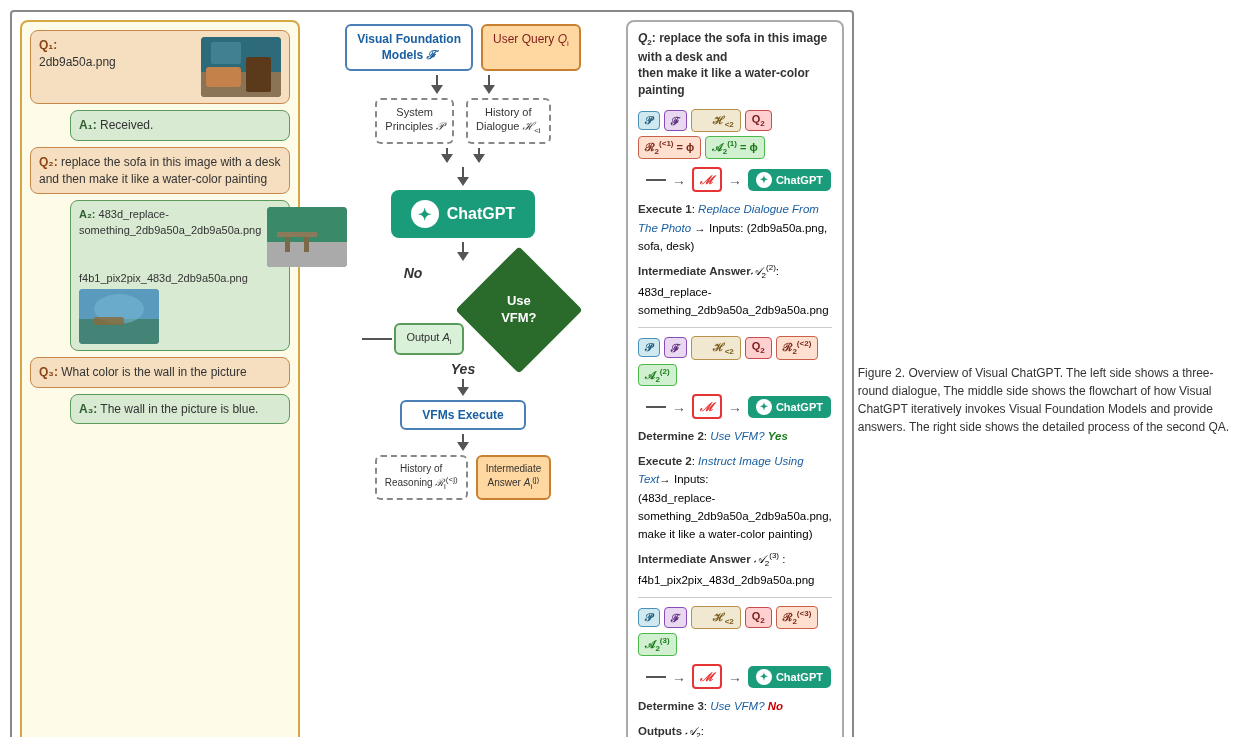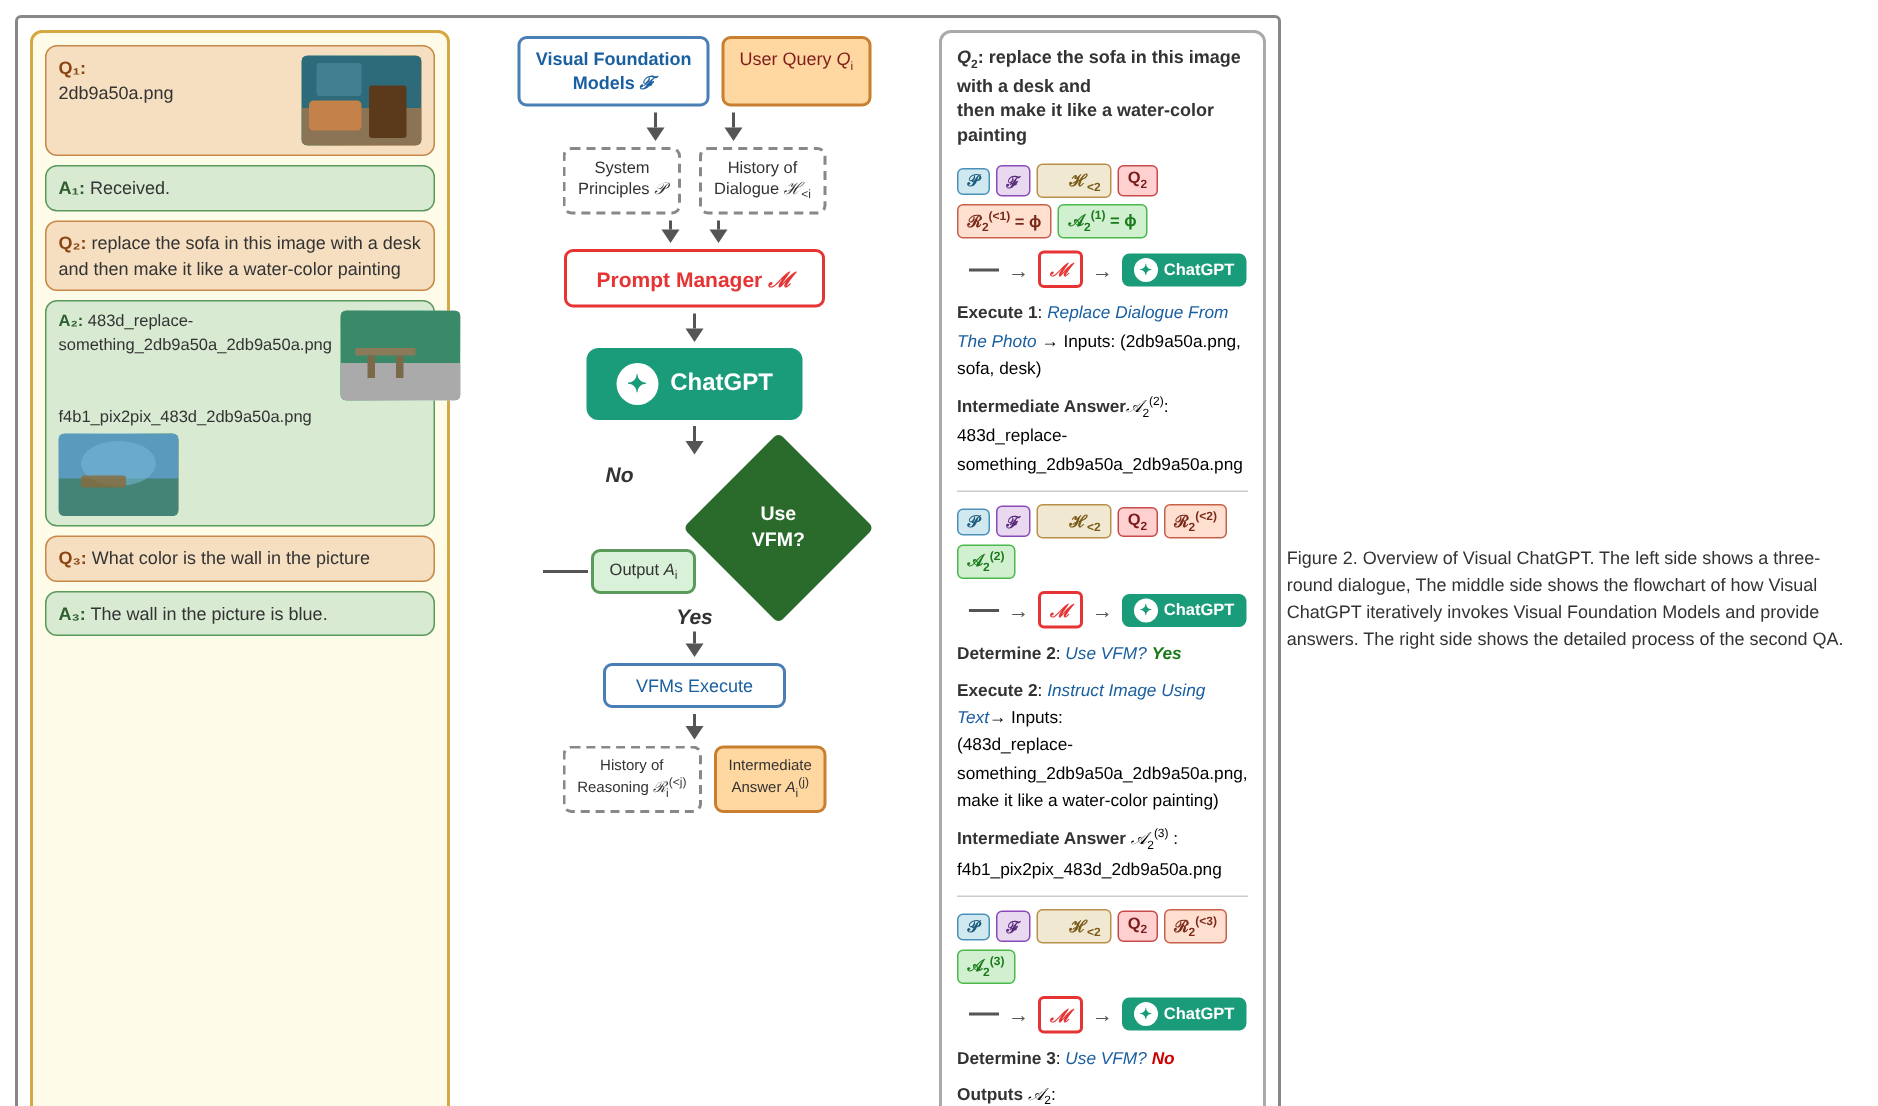--- a/index.html
+++ b/index.html
@@ -47,20 +47,21 @@
     }
     .bubble-q {
       background: #f5dfc0;
       border: 1.5px solid #c8884a;
       color: #333;
     }
     .bubble-a {
       background: #d9ead3;
       border: 1.5px solid #5a9a5a;
       color: #333;
+      margin-left: 40px;
     }
     .bubble-with-img {
       display: flex;
       gap: 6px;
       align-items: flex-start;
     }
     .bubble-img-placeholder {
       width: 80px;
       height: 60px;
       border-radius: 4px;
@@ -215,21 +216,21 @@
       text-align: center;
       line-height: 1.3;
     }
     .vfm-execute-box {
       background: #fff;
       border: 2px solid #4a7fb5;
       border-radius: 6px;
       padding: 6px 20px;
       text-align: center;
       font-size: 12px;
-      font-weight: normal;
+      font-weight: bold;
       color: #1a5fa0;
     }
     .bottom-boxes {
       display: flex;
       gap: 8px;
       width: 100%;
       justify-content: center;
     }
     .history-reasoning-box {
       background: #fff;
@@ -473,23 +474,20 @@
         <div class="v-arrow">
           <div class="v-arrow-line" style="height:6px;"></div>
           <div class="v-arrow-head"></div>
         </div>
         <div class="v-arrow">
           <div class="v-arrow-line" style="height:6px;"></div>
           <div class="v-arrow-head"></div>
         </div>
       </div>
 
-      <div class="prompt-manager-box">
-        <span>Prompt Manager <span class="math-italic">ℳ</span></span>
-      </div>
 
       <div class="v-arrow">
         <div class="v-arrow-line" style="height:10px;"></div>
         <div class="v-arrow-head"></div>
       </div>
 
       <div class="chatgpt-box">
         <div class="chatgpt-icon">✦</div>
         <span>ChatGPT</span>
       </div>

